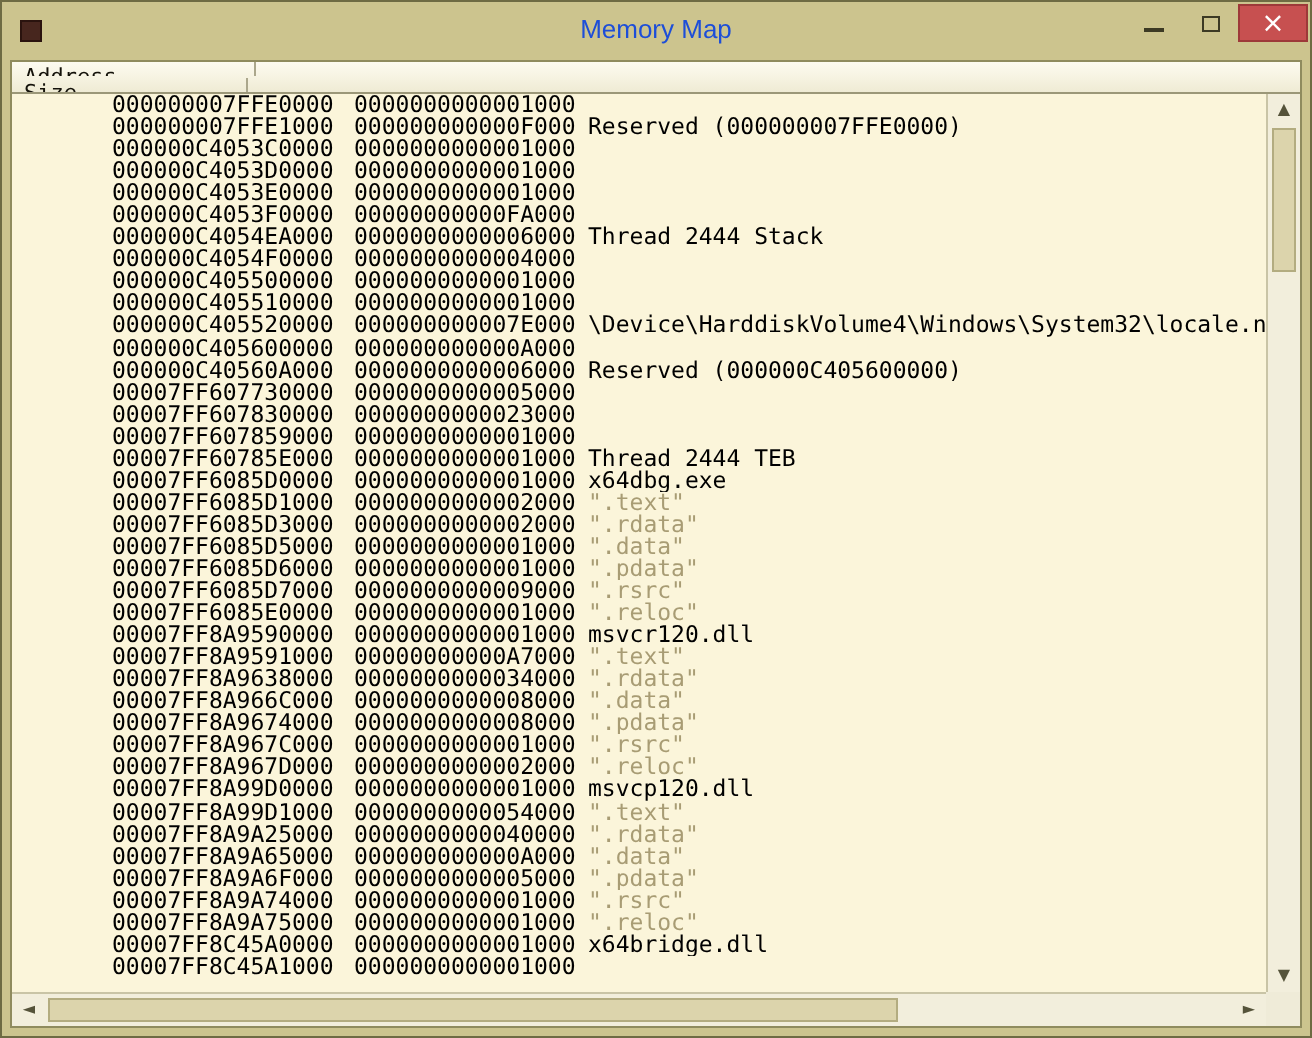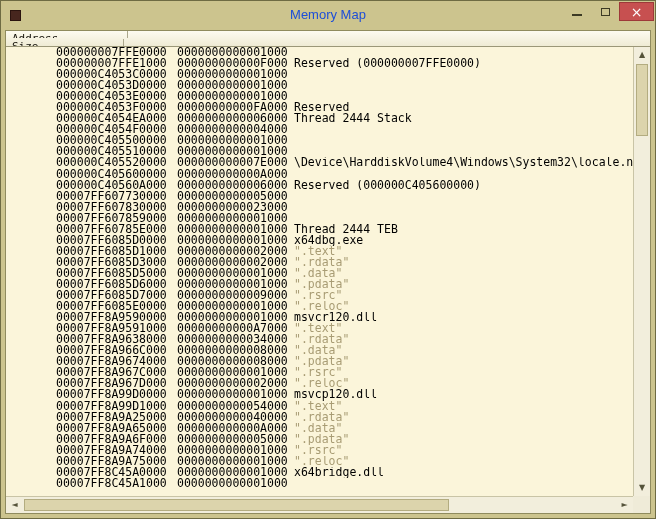--- a/index.html
+++ b/index.html
@@ -127,21 +127,20 @@
           <div class="cell info"></div>
         </div>
         <div class="trow">
           <div class="cell addr">000000C4053E0000</div>
           <div class="cell size">0000000000001000</div>
           <div class="cell info"></div>
         </div>
         <div class="trow">
           <div class="cell addr">000000C4053F0000</div>
           <div class="cell size">00000000000FA000</div>
-          <div class="cell info">Reserved</div>
         </div>
         <div class="trow">
           <div class="cell addr">000000C4054EA000</div>
           <div class="cell size">0000000000006000</div>
           <div class="cell info">Thread 2444 Stack</div>
         </div>
         <div class="trow">
           <div class="cell addr">000000C4054F0000</div>
           <div class="cell size">0000000000004000</div>
           <div class="cell info"></div>

